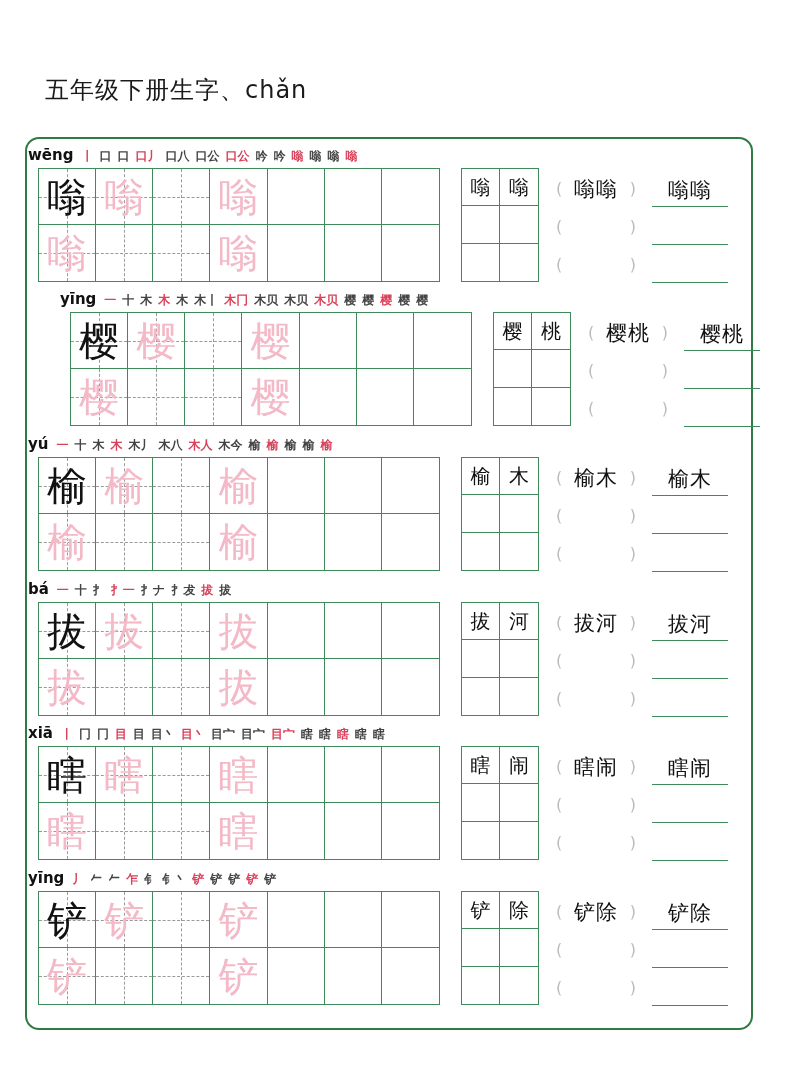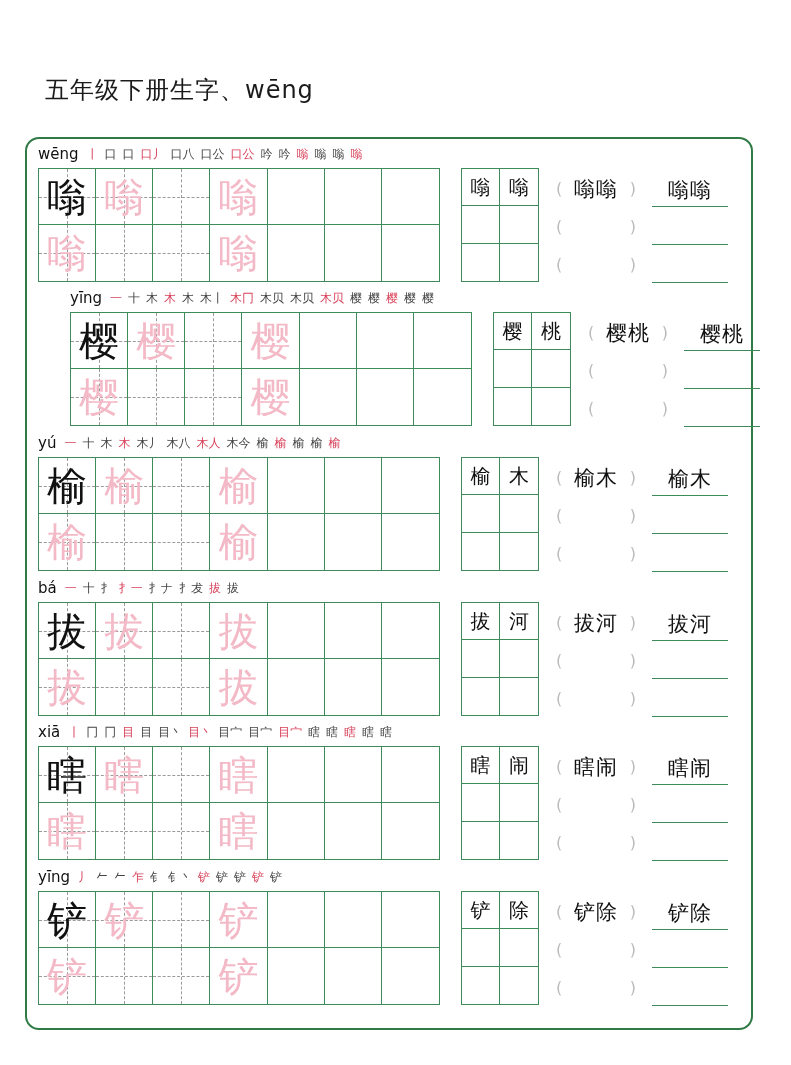--- a/index.html
+++ b/index.html
@@ -1,20 +1,20 @@
 <!DOCTYPE html>
 <html><head>
 <meta charset="utf-8">
 <style>
   html,body{margin:0;padding:0;background:#fff;}
   body{width:791px;height:1065px;position:relative;overflow:hidden;font-family:"DejaVu Sans",sans-serif;color:#111;}
   .title{position:absolute;left:45px;top:74px;font-size:24px;letter-spacing:1px;color:#1a1a1a;font-family:"DejaVu Sans",sans-serif;}
   .frame{position:absolute;left:25px;top:137px;width:728px;height:893px;border:2.5px solid #2f7a45;border-radius:14px;box-sizing:border-box;}
   .section{position:absolute;left:0;width:791px;height:145px;}
-  .pinyin-row{position:absolute;left:38px;top:-24px;height:20px;display:flex;align-items:center;white-space:nowrap;}
+  .pinyin-row{position:absolute;left:28px;top:-24px;height:20px;display:flex;align-items:flex-end;white-space:nowrap;font-weight:bold;}
   .pinyin{font-size:15px;color:#111;margin-right:8px;line-height:18px;}
   .stroke{font-size:12px;color:#444;margin-right:6px;line-height:16px;}
   .stroke.red{color:#d8425a;}
   .grid{position:absolute;left:38px;top:0;width:402px;height:114px;border:1.5px solid #3e8a5a;box-sizing:border-box;display:grid;grid-template-columns:repeat(7,1fr);grid-template-rows:repeat(2,1fr);}
   .cell{position:relative;border-right:1.5px solid #3e8a5a;border-bottom:1.5px solid #3e8a5a;box-sizing:border-box;display:flex;align-items:center;justify-content:center;font-size:40px;line-height:1;}
   .cell.lastcol{border-right:none;}
   .cell.lastrow{border-bottom:none;}
   .cell.guide::before{content:"";position:absolute;left:50%;top:0;bottom:0;border-left:1px dashed #9a9a9a;}
   .cell.guide::after{content:"";position:absolute;top:50%;left:0;right:0;border-top:1px dashed #9a9a9a;}
   .cell .ch{position:relative;z-index:1;font-family:"DejaVu Serif",serif;}
@@ -27,21 +27,21 @@
   .paren-col{position:absolute;left:556px;top:0;width:80px;height:114px;}
   .paren-line{position:absolute;left:0;width:80px;height:24px;display:flex;justify-content:space-between;align-items:center;color:#bbb;font-size:16px;}
   .paren-word{position:absolute;left:8px;width:64px;text-align:center;font-size:21px;color:#111;font-family:"DejaVu Serif",serif;letter-spacing:1px;}
   .uline-col{position:absolute;left:652px;top:0;width:76px;height:114px;}
   .uline{position:absolute;left:0;width:76px;border-bottom:1.5px solid #3e8a5a;height:0;}
   .uword{position:absolute;left:0;width:76px;text-align:center;font-size:21px;color:#111;font-family:"DejaVu Serif",serif;letter-spacing:1px;}
 </style>
 </head>
 <body>
 
-<div class="title">五年级下册生字、wēng</div>
+<div class="title">五年级下册生字、chǎn</div>
 <div class="frame"></div>
 
 <div id="sections">
     <div class="section" style="top: 168px;">
       <div class="pinyin-row">
         <span class="pinyin">wēng</span>
         <span class="stroke red">丨</span>
         <span class="stroke">口</span>
         <span class="stroke">口</span>
         <span class="stroke red">口丿</span>

